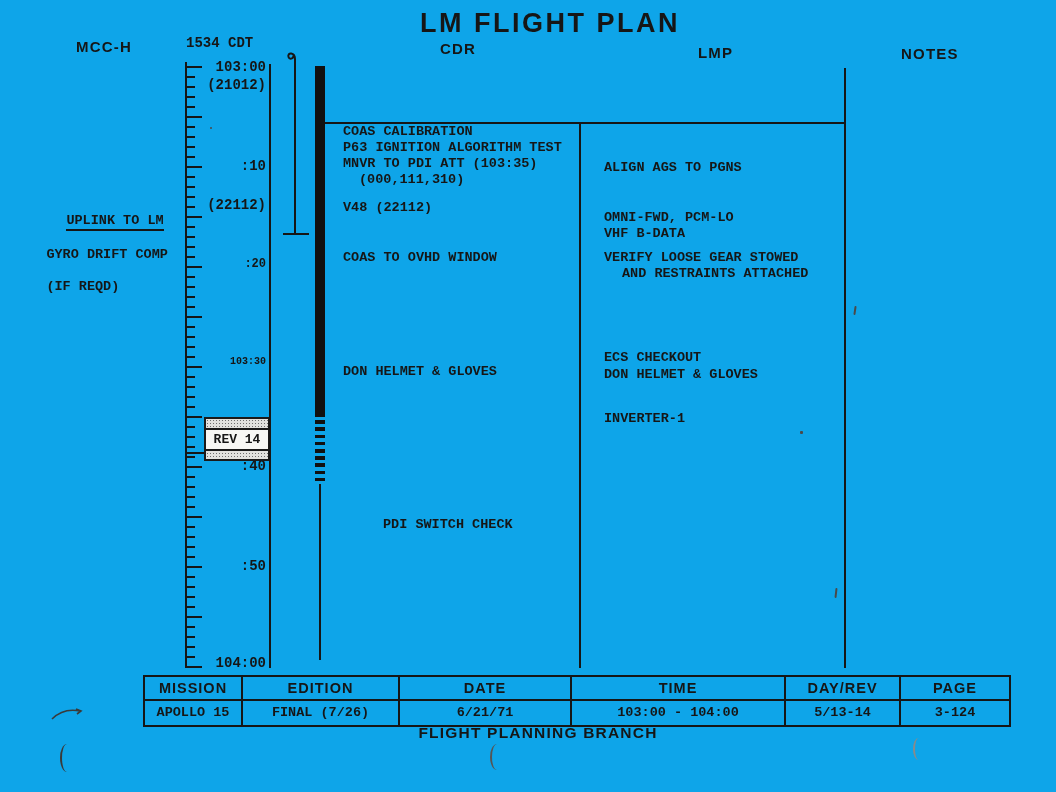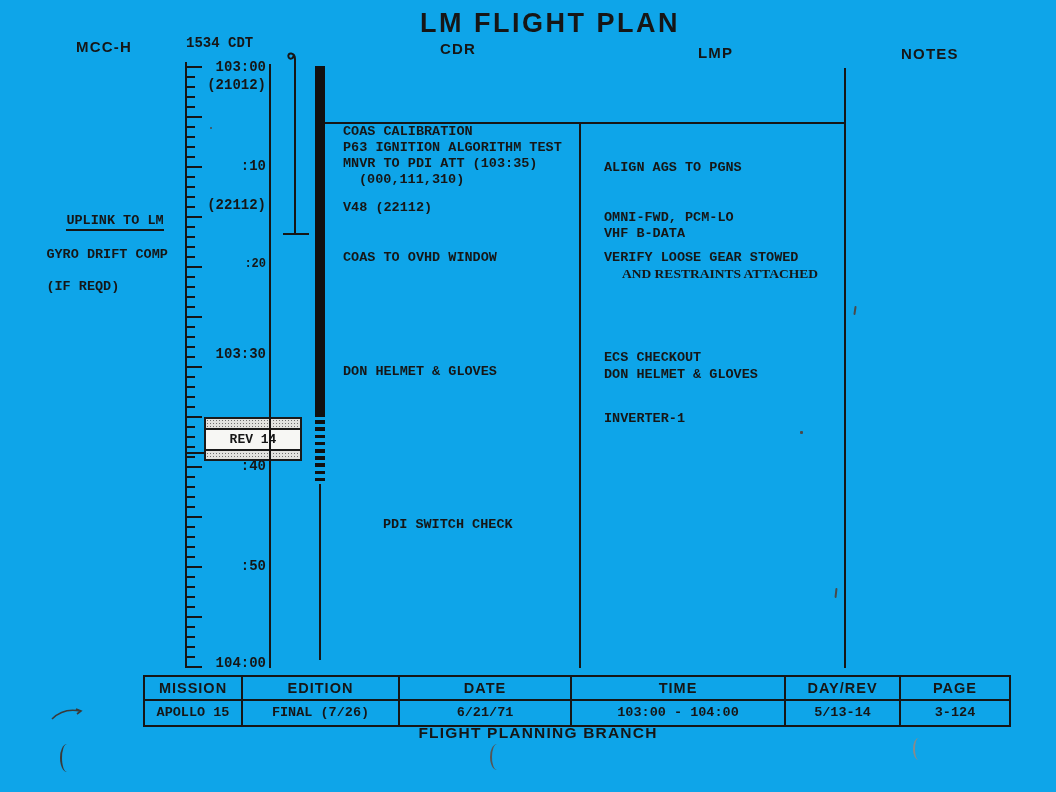--- a/index.html
+++ b/index.html
@@ -60,27 +60,27 @@
 
   <div class="abs vline" style="left:185px; top:62px; width:2px; height:606px;"></div>
   <div class="abs ticks-minor" style="left:187px; top:66px; width:8px; height:602px;"></div>
   <div class="abs ticks-major" style="left:187px; top:66px; width:15px; height:603px;"></div>
 
   <div class="abs mono tl-label" style="left:166px; top:59px;  font-size:14px;">103:00</div>
   <div class="abs mono tl-label" style="left:166px; top:77px;  font-size:14px;">(21012)</div>
   <div class="abs mono tl-label" style="left:166px; top:158px; font-size:14px;">:10</div>
   <div class="abs mono tl-label" style="left:166px; top:197px; font-size:14px;">(22112)</div>
   <div class="abs mono tl-label" style="left:166px; top:256px; font-size:12px;">:20</div>
-  <div class="abs mono tl-label" style="left:166px; top:346px; font-size:14px;">103:30</div>
+  <div class="abs mono tl-label" style="left:166px; top:354px; font-size:10px;">103:30</div>
   <div class="abs mono tl-label" style="left:166px; top:458px; font-size:14px;">:40</div>
   <div class="abs mono tl-label" style="left:166px; top:558px; font-size:14px;">:50</div>
   <div class="abs mono tl-label" style="left:166px; top:655px; font-size:14px;">104:00</div>
 
   <div class="abs hline" style="left:186px; top:452px; width:20px; height:2px;"></div>
-  <div class="abs rev-badge" style="left:204px; top:417px; width:62px; height:40px;padding-left:32px;">
+  <div class="abs rev-badge" style="left:204px; top:417px; width:62px; height:40px;">
     <div class="rev-inner mono">REV 14</div>
   </div>
 
   <div class="abs vline" style="left:269px; top:64px; width:2px; height:604px;"></div>
 
   <svg class="abs" style="left:285px; top:50px;" width="22" height="20">
     <path d="M10 20 L10 9 C10 2 2 2 3.5 7 C4.3 9.6 8.5 9.2 8.5 5.5" stroke="#161616" stroke-width="2" fill="none"></path>
   </svg>
   <div class="abs vline" style="left:294px; top:68px; width:2px; height:167px;"></div>
   <div class="abs hline" style="left:283px; top:233px; width:26px; height:2px;"></div>
@@ -99,21 +99,21 @@
   <div class="abs mono" style="left:359px; top:172px;">(000,111,310)</div>
   <div class="abs mono" style="left:343px; top:200px;">V48 (22112)</div>
   <div class="abs mono" style="left:343px; top:250px;">COAS TO OVHD WINDOW</div>
   <div class="abs mono" style="left:343px; top:364px;">DON HELMET &amp; GLOVES</div>
   <div class="abs mono" style="left:343px; top:517px;padding-left:40px;">PDI SWITCH CHECK</div>
 
   <div class="abs mono" style="left:604px; top:160px;">ALIGN AGS TO PGNS</div>
   <div class="abs mono" style="left:604px; top:210px;">OMNI-FWD, PCM-LO</div>
   <div class="abs mono" style="left:604px; top:226px;">VHF B-DATA</div>
   <div class="abs mono" style="left:604px; top:250px;">VERIFY LOOSE GEAR STOWED</div>
-  <div class="abs mono" style="left:622px; top:266px;font-family:Liberation Serif, serif;">AND RESTRAINTS ATTACHED</div>
+  <div class="abs mono" style="left:622px; top:266px;">AND RESTRAINTS ATTACHED</div>
   <div class="abs mono" style="left:604px; top:350px;">ECS CHECKOUT</div>
   <div class="abs mono" style="left:604px; top:367px;">DON HELMET &amp; GLOVES</div>
   <div class="abs mono" style="left:604px; top:411px;">INVERTER-1</div>
 
   <table class="meta abs" style="left:143px; top:675px; width:866px;">
     <colgroup>
       <col style="width:98px">
         <col style="width:157px">
         <col style="width:172px">
       <col style="width:214px">

